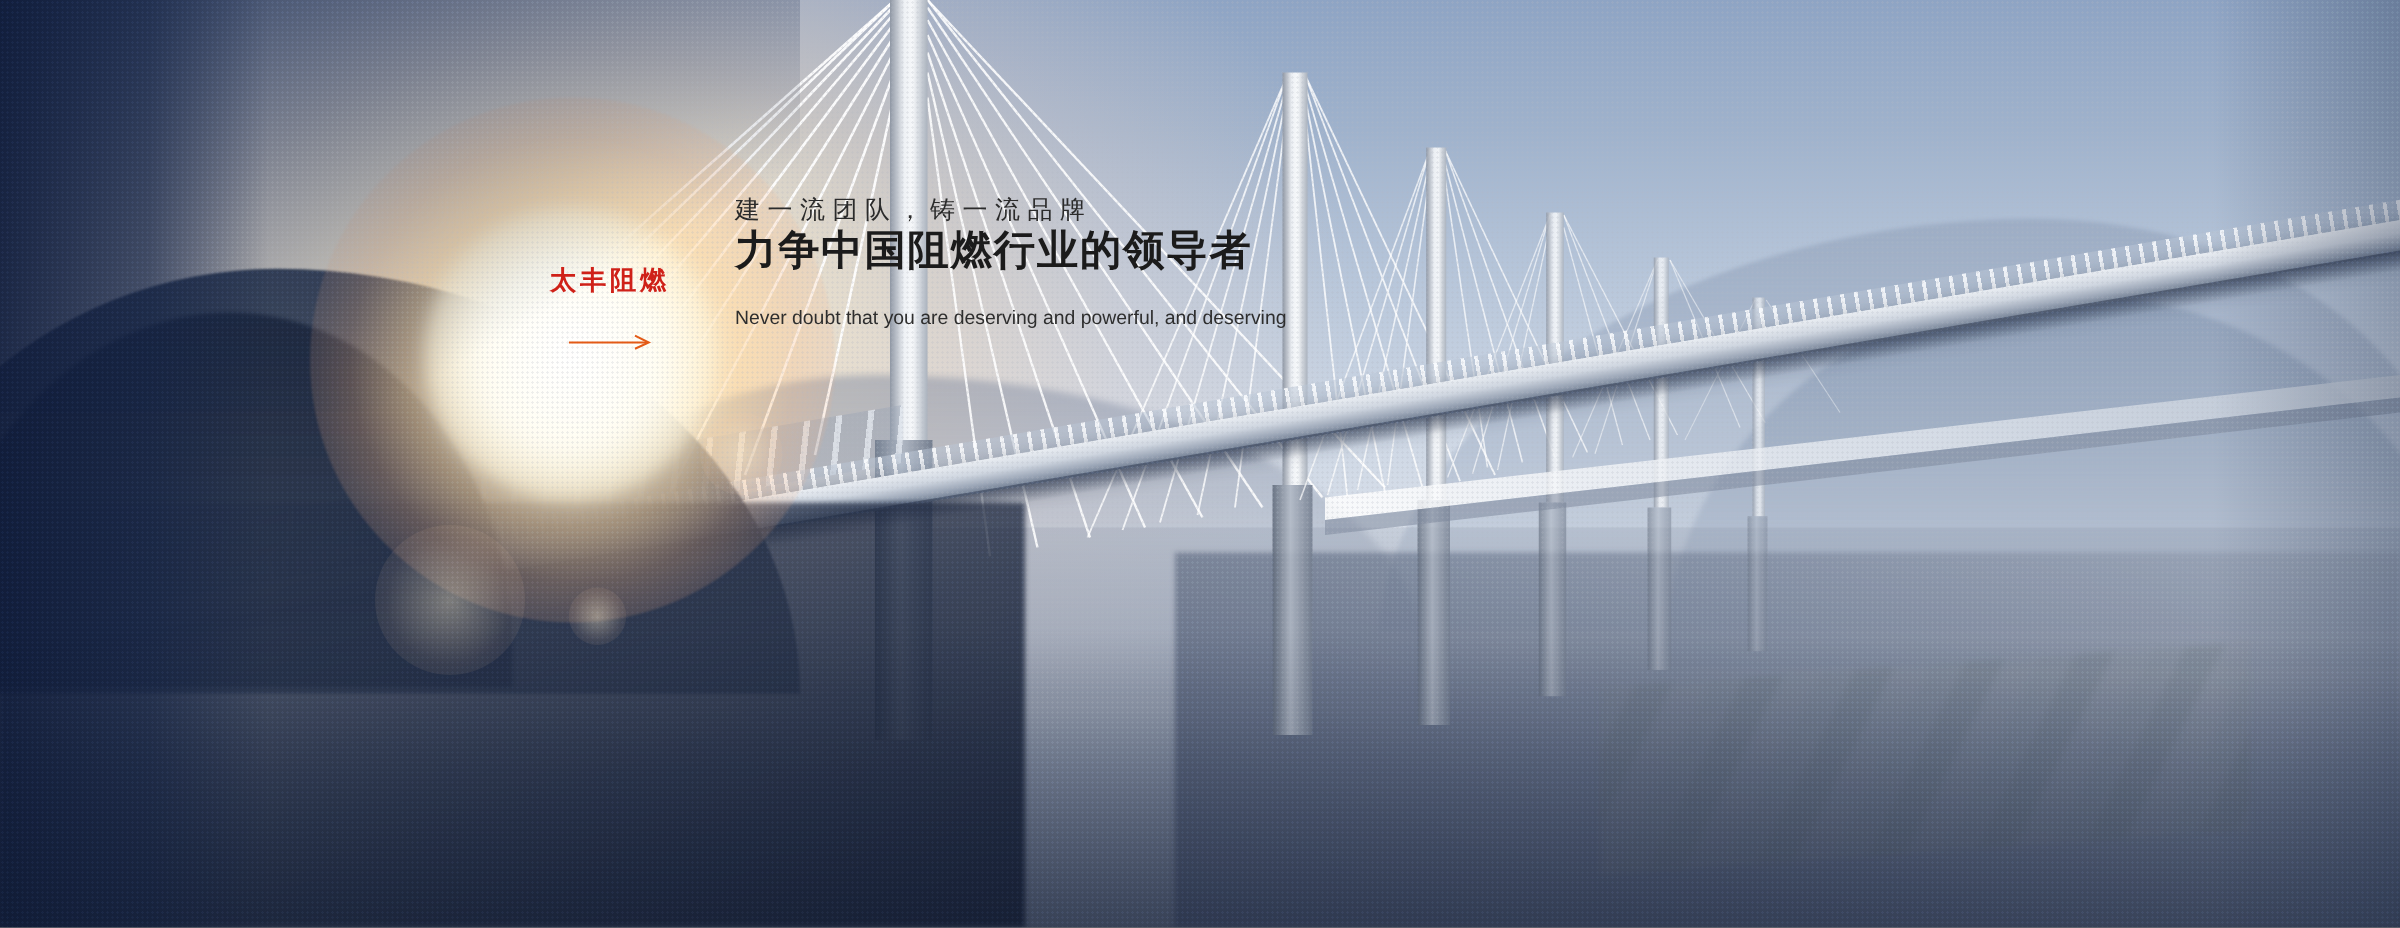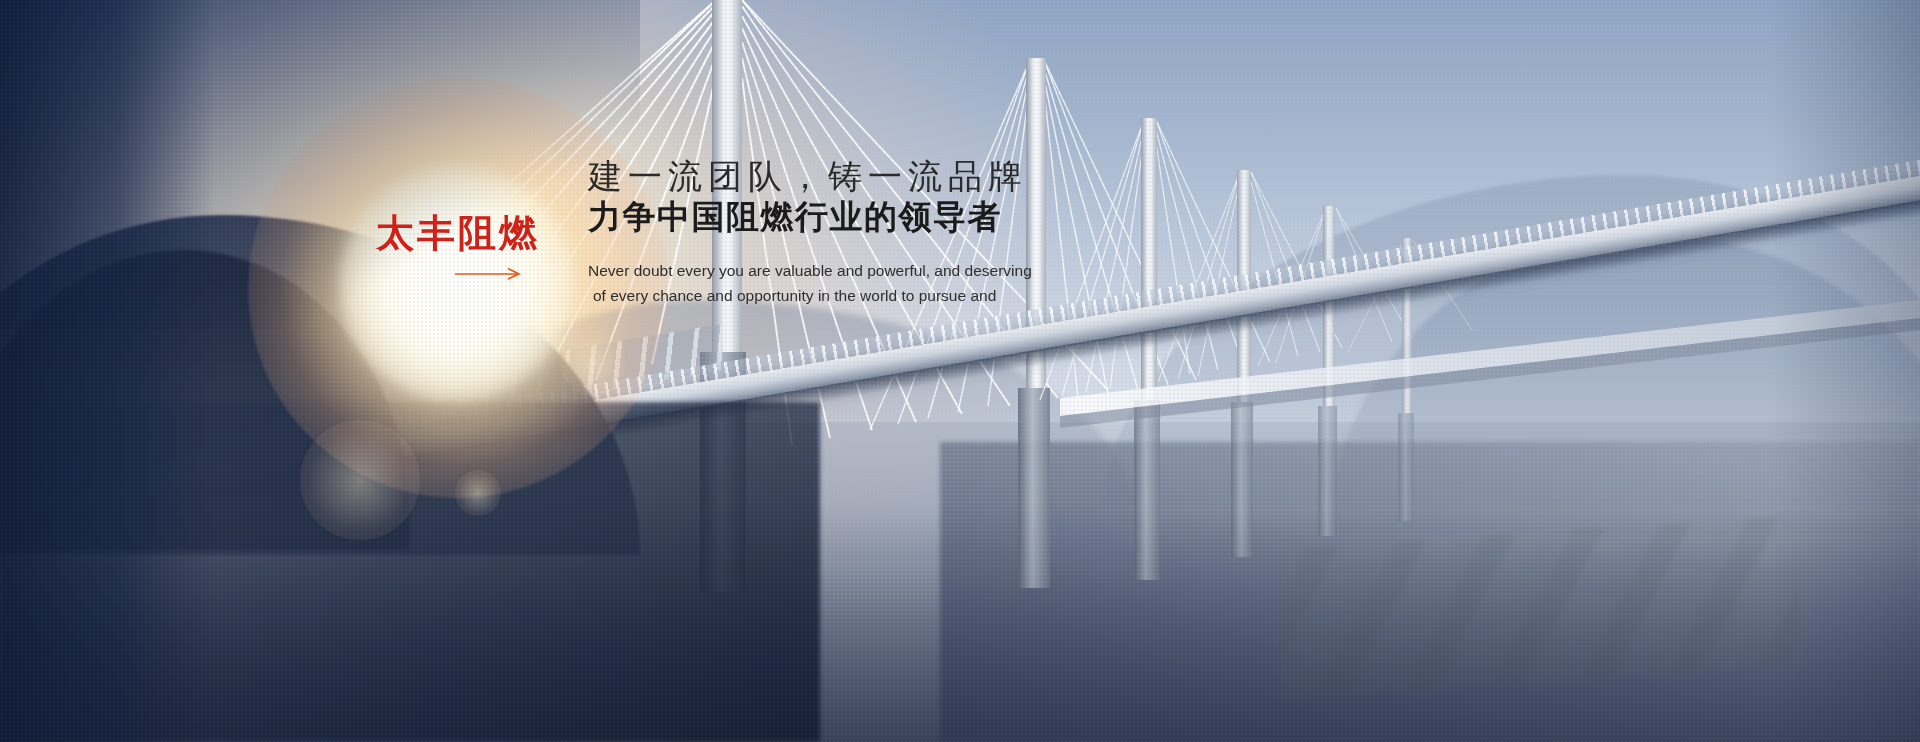--- a/index.html
+++ b/index.html
@@ -203,36 +203,37 @@
   }
 
   
   .content { position:absolute; inset:0; }
 
   .logo-block {
     position:absolute; left:376px; top:214px; width:160px;
   }
   .logo-text {
     font-family:"DejaVu Sans","Liberation Sans",sans-serif;
-    font-size:38px; font-weight:bold;
+    font-size:21px; font-weight:bold;
     letter-spacing:3px;
     color:#cf2118;
     line-height:1;
     white-space:nowrap;
     text-shadow:0 1px 2px rgba(255,255,255,.55);
+    text-align:right;
   }
   .logo-arrow {
     position:absolute; left:79px; top:52px; width:70px; height:14px;
   }
 
   .headings { position:absolute; left:588px; top:156px; width:520px; }
 
   .head-1 {
-    font-family:Liberation Sans, sans-serif;
-    font-size:34px;
+    font-family:Liberation Serif, serif;
+    font-size:20px;
     font-weight:300;
     letter-spacing:6px;
     color:#2b2b2b;
     line-height:1.2;
     white-space:nowrap;
   }
   .head-2 {
     font-family:"DejaVu Sans","Liberation Sans",sans-serif;
     font-size:33px;
     font-weight:bold;
@@ -408,19 +409,18 @@
       <svg class="logo-arrow" viewBox="0 0 70 14">
         <line x1="0" y1="8" x2="62" y2="8" stroke="#e35a16" stroke-width="1.6"></line>
         <polyline points="53,2.5 64,8 53,13" fill="none" stroke="#e35a16" stroke-width="1.6"></polyline>
       </svg>
     </div>
 
     <div class="headings">
       <div class="head-1">建一流团队，铸一流品牌</div>
       <div class="head-2">力争中国阻燃行业的领导者</div>
       <div class="sub-copy">
-        <span>Never doubt every you are valuable and powerful, and deserving</span>
-        <span class="indent"> of every chance and opportunity in the world to pursue and</span>
+        <span>Never doubt that you are deserving and powerful, and deserving</span>
       </div>
     </div>
 
   </div>
 </div>
 
 </body></html>

